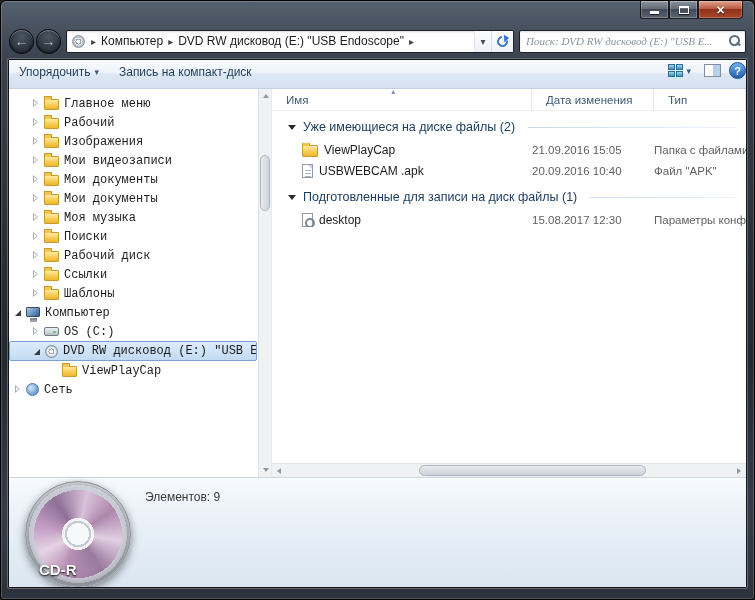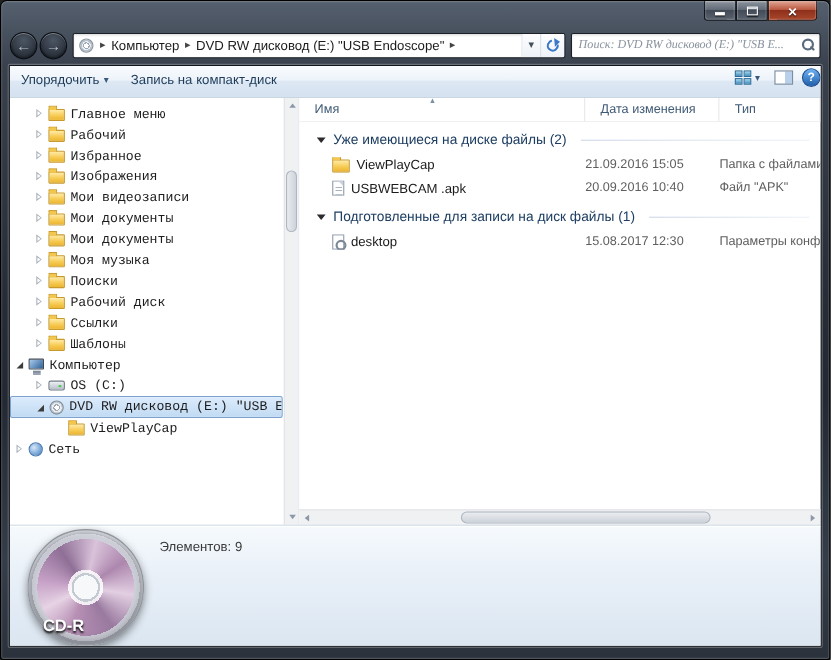--- a/index.html
+++ b/index.html
@@ -258,25 +258,20 @@
             <span class="tl">Главное меню</span>
           </div>
         <div class="ti i1">
             <i class="exp h"></i>
             <i class="ic fo"></i>
             <span class="tl">Рабочий</span>
           </div>
         <div class="ti i1">
             <i class="exp h"></i>
             <i class="ic fo"></i>
-            <span class="tl">Избранное</span>
-          </div>
-        <div class="ti i1">
-            <i class="exp h"></i>
-            <i class="ic fo"></i>
             <span class="tl">Изображения</span>
           </div>
         <div class="ti i1">
             <i class="exp h"></i>
             <i class="ic fo"></i>
             <span class="tl">Мои видеозаписи</span>
           </div>
         <div class="ti i1">
             <i class="exp h"></i>
             <i class="ic fo"></i>

